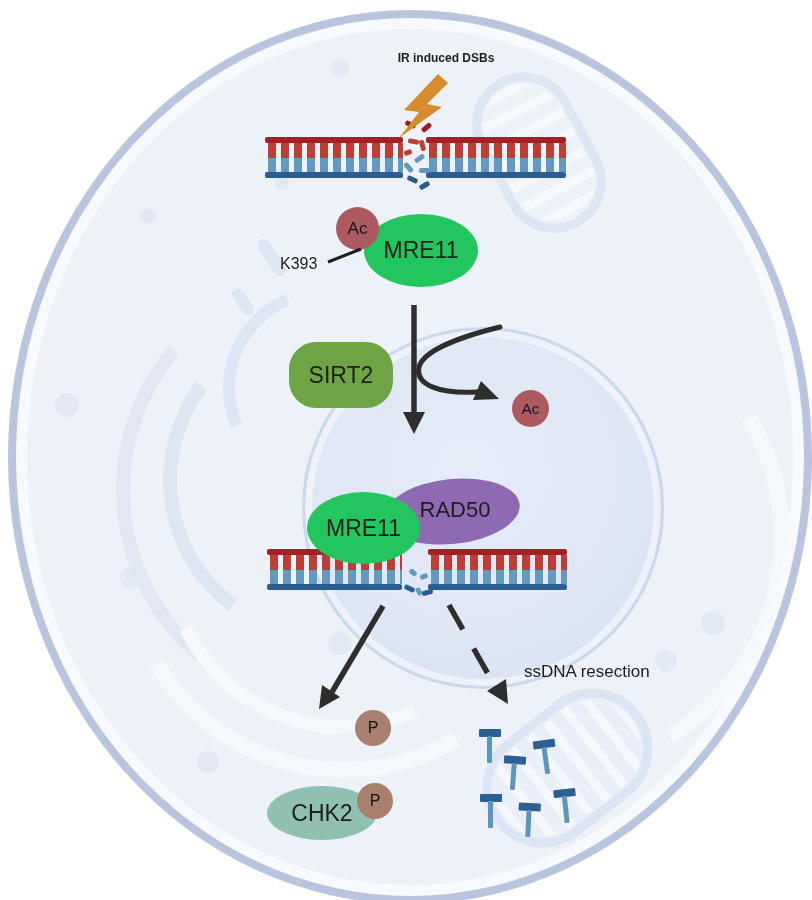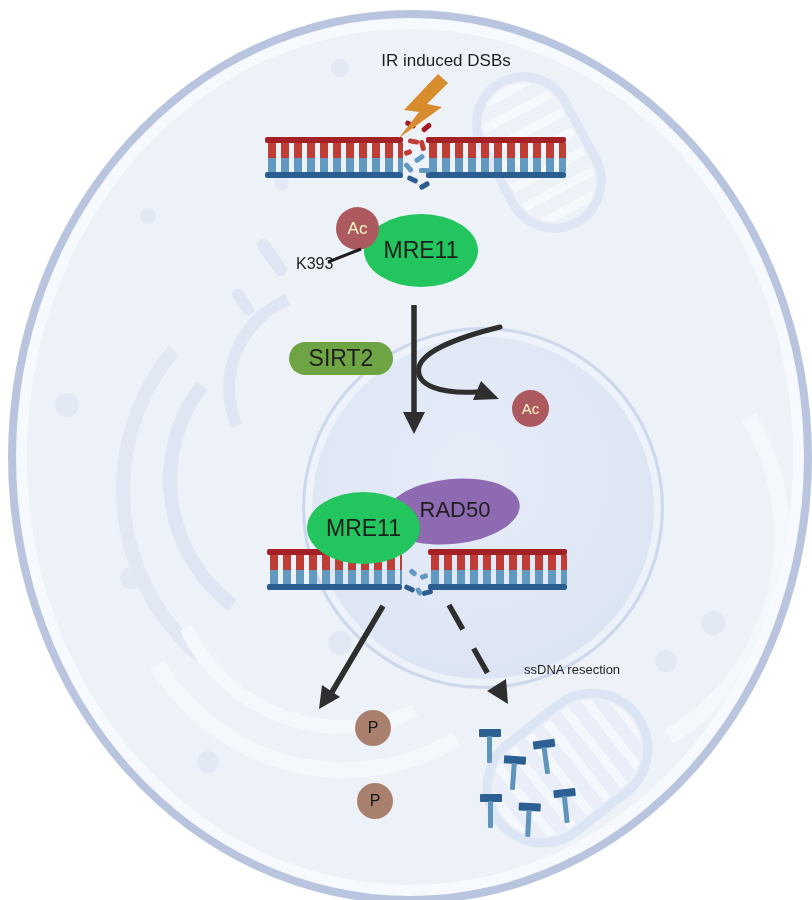--- a/index.html
+++ b/index.html
@@ -37,21 +37,21 @@
   .frag{position:absolute;width:11px;height:5px;border-radius:2px;}
   .fr-dr{background:#9e1c22;} .fr-r{background:#c03d36;}
   .fr-lb{background:#6299c1;} .fr-db{background:#2c5d91;}
 
   
   .blob{position:absolute;border-radius:50%;display:flex;align-items:center;justify-content:center;
         font-size:23px;font-weight:500;color:#1e1e1e;}
   .pill{position:absolute;border-radius:27px;display:flex;align-items:center;justify-content:center;
         font-size:23px;font-weight:500;}
   .tag{position:absolute;border-radius:50%;display:flex;align-items:center;justify-content:center;
-        color:#fef9c3;font-weight:500;}
+        color:#0f172a;font-weight:500;}
   .lab{position:absolute;font-weight:500;}
 
   .mre11{background:#22c55e;}
   .rad50{background:#8d6ab1;transform:rotate(-6deg);}
   .nbs1{background:#d68d92;font-size:21px;}
   .kap1{background:#d7c22c;}
   .chk2{background:#90c1b0;}
   .sirt2{background:#6fa444;}
   .ac{background:#ad5960;}
   .pcirc{background:#a8806d;color:#161616;}
@@ -123,23 +123,23 @@
   <div class="frag fr-lb z6" style="left:419px;top:168px;"></div>
   <div class="frag fr-db z6" style="left:407px;top:177px;transform:rotate(25deg);"></div>
   <div class="frag fr-db z6" style="left:419px;top:183px;transform:rotate(-30deg);"></div>
 
   <div class="blob mre11 z5" style="left:364px;top:214px;width:114px;height:73px;">
     <span>MRE11</span>
   </div>
   <div class="tag ac z6" style="left:336px;top:207px;width:43px;height:43px;font-size:17px;">
     <span>Ac</span>
   </div>
-  <div class="lab z9" style="left:296px;top:255px;font-size:16px;">K393</div>
-
-  <div class="pill sirt2 z5" style="left:289px;top:342px;width:104px;height:33px;">
+  <div class="lab z9" style="left:280px;top:255px;font-size:16px;">K393</div>
+
+  <div class="pill sirt2 z5" style="left:289px;top:342px;width:104px;height:66px;">
     <span>SIRT2</span>
   </div>
 
   <div class="tag ac z6" style="left:512px;top:390px;width:37px;height:37px;font-size:15px;">
     <span>Ac</span>
   </div>
 
   <div class="blob rad50 z5" style="left:384px;top:479px;width:136px;height:65px;"></div>
   <div class="lab z7" style="left:412px;top:497px;width:86px;text-align:center;font-size:22px;">RAD50</div>
 
@@ -159,20 +159,23 @@
   <div class="frag fr-lb z6" style="left:415px;top:589px;width:8px;transform:rotate(60deg);"></div>
   <div class="frag fr-db z6" style="left:422px;top:590px;transform:rotate(-15deg);"></div>
 
   <div class="blob mre11 z6" style="left:307px;top:492px;width:113px;height:72px;">
     <span>MRE11</span>
   </div>
 
   <div class="tag pcirc z6" style="left:355px;top:710px;width:36px;height:36px;font-size:16px;">
     <span>P</span>
   </div>
+  <div class="blob chk2 z5" style="left:267px;top:786px;width:110px;height:54px;">
+    <span>CHK2</span>
+  </div>
   <div class="tag pcirc z6" style="left:357px;top:783px;width:36px;height:36px;font-size:16px;">
     <span>P</span>
   </div>
 
   <div class="tnt z5" style="left:479px;top:729px;">
       <div class="cap"></div>
       <div class="stem"></div>
     </div>
   <div class="tnt z5" style="left:503px;top:756px;transform:rotate(4deg);">
       <div class="cap"></div>
@@ -188,22 +191,22 @@
     </div>
   <div class="tnt z5" style="left:518px;top:803px;transform:rotate(3deg);">
       <div class="cap"></div>
       <div class="stem"></div>
     </div>
   <div class="tnt z5" style="left:555px;top:789px;transform:rotate(-6deg);">
       <div class="cap"></div>
       <div class="stem"></div>
     </div>
 
-  <div class="lab z9" style="left:361px;top:51px;width:170px;text-align:center;font-size:17px;">IR induced DSBs</div>
-  <div class="lab z9" style="left:524px;top:662px;font-size:13px;">ssDNA resection</div>
+  <div class="lab z9" style="left:361px;top:51px;width:170px;text-align:center;font-size:12px;font-weight:bold;">IR induced DSBs</div>
+  <div class="lab z9" style="left:524px;top:662px;font-size:17px;">ssDNA resection</div>
 
   <svg class="overlay" width="812" height="900" viewBox="0 0 812 900">
     <polygon points="438,74 404,110 419,112 399,138 442,107 427,104 448,83" fill="#d78c2e"></polygon>
     <line x1="328" y1="262" x2="361" y2="249" stroke="#1e1e1e" stroke-width="3"></line>
     <line x1="414" y1="305" x2="414" y2="414" stroke="#2e2e2e" stroke-width="5.5"></line>
     <polygon points="403,412 425,412 414,434" fill="#2e2e2e"></polygon>
     <path d="M 500 327 C 455 338 423 352 419 367 C 415 386 442 394 477 392" fill="none" stroke="#2e2e2e" stroke-width="5" stroke-linecap="round"></path>
     <polygon points="499,399 473,400 481,381" fill="#2e2e2e"></polygon>
     <line x1="383" y1="606" x2="332" y2="692" stroke="#2e2e2e" stroke-width="5.5"></line>
     <polygon points="319,709 322,685 340,697" fill="#2e2e2e"></polygon>

